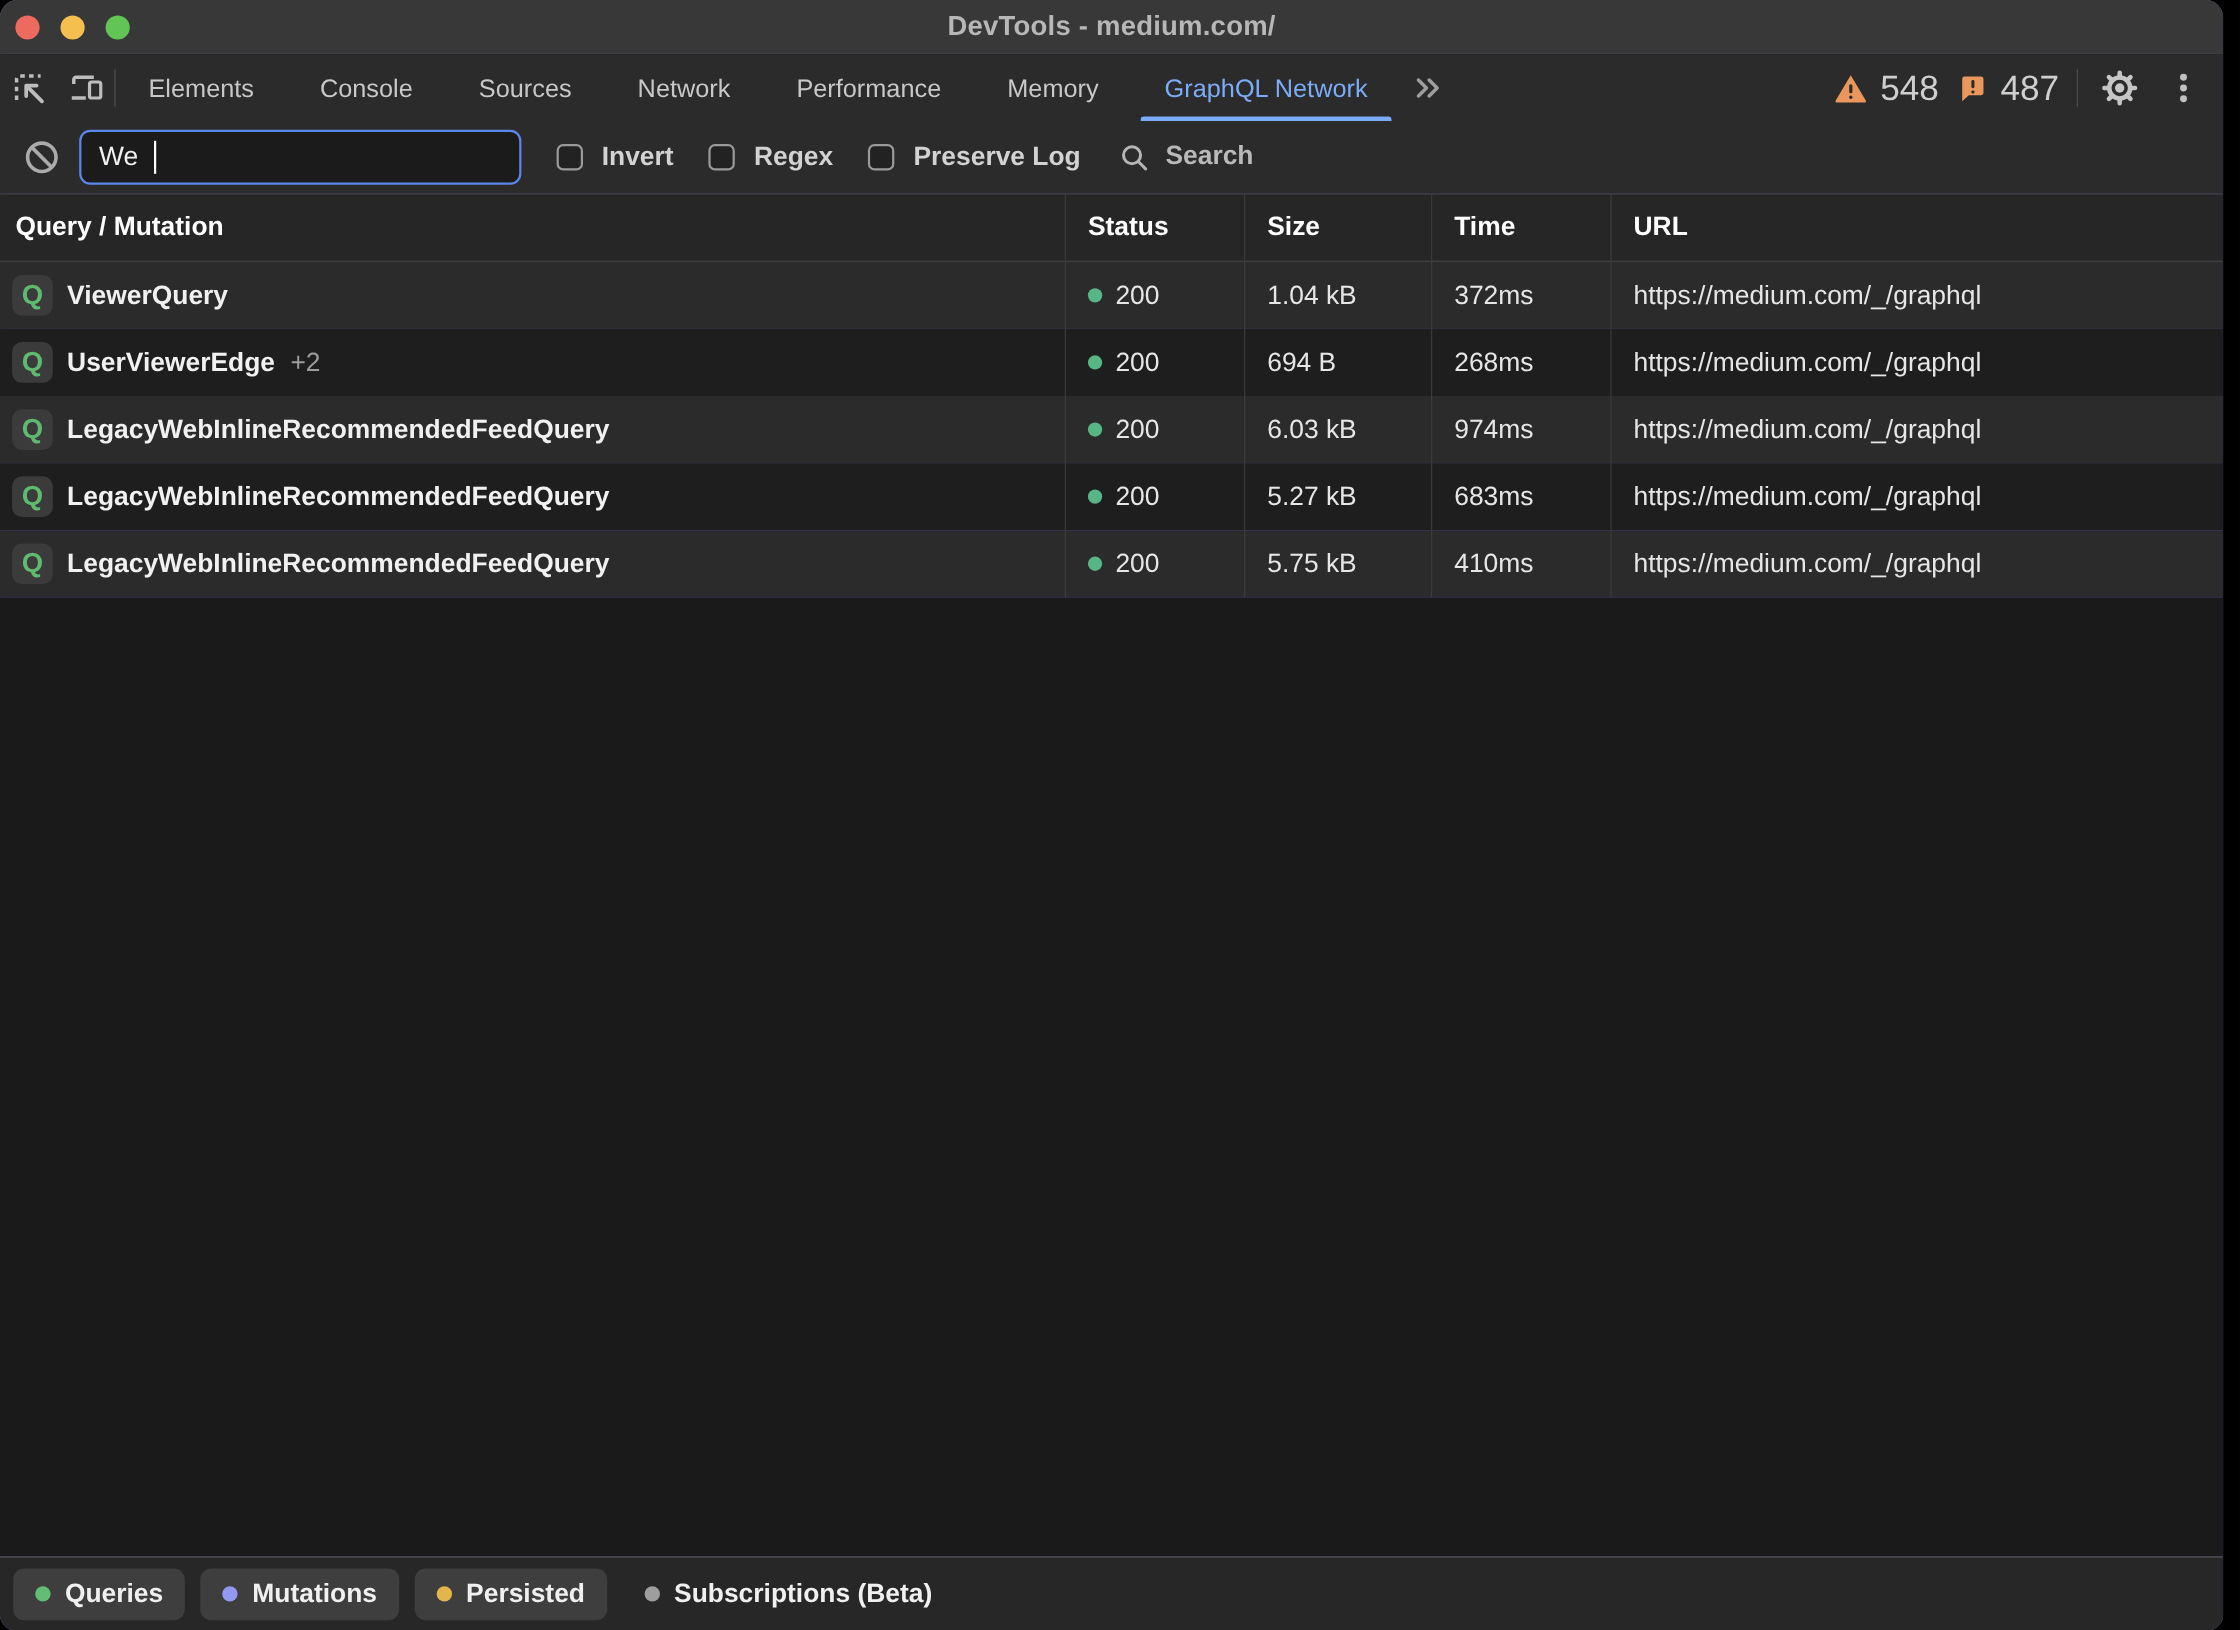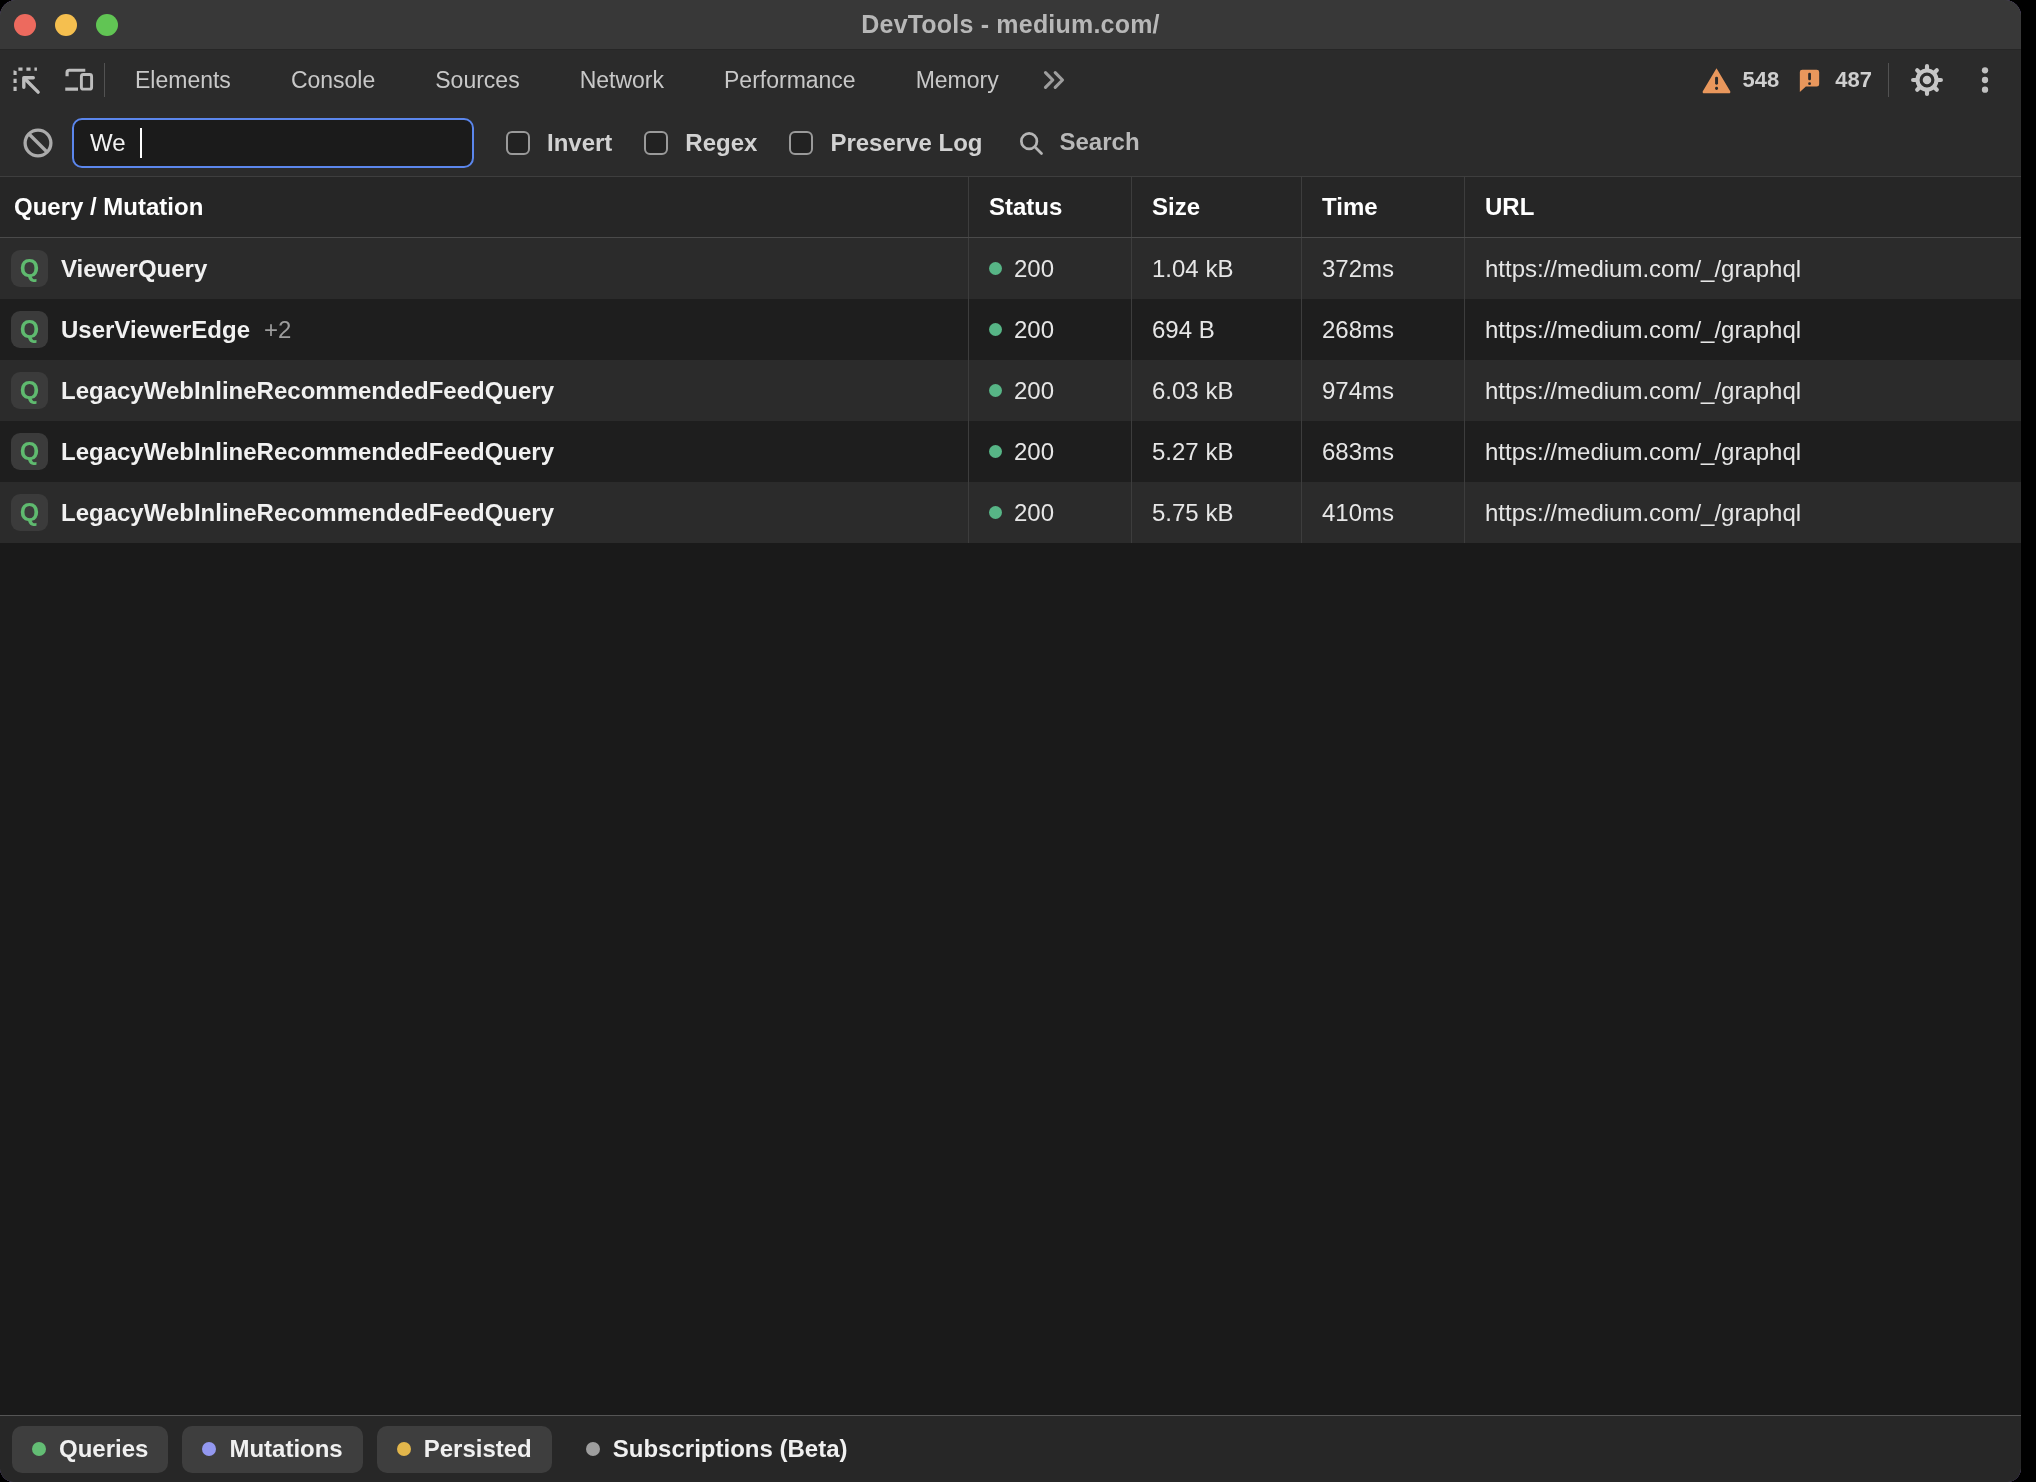--- a/index.html
+++ b/index.html
@@ -55,21 +55,21 @@
     height: 4px; border-radius: 3px 3px 0 0; background: var(--accent, #7cacf8);
   }
   .overflow-btn { display: flex; align-items: center; padding: 0 8px; cursor: pointer; }
 
   .tabbar-right {
     margin-left: auto;
     display: flex; align-items: center;
     gap: 16px; padding-right: 16px;
   }
   .count-group { display: flex; align-items: center; gap: 11px; cursor: pointer; }
-  .count { font-size: 22px; color: #cfcfcf; font-weight: bold; }
+  .count { font-size: 32px; color: #cfcfcf; }
 
   
   .filterbar {
     height: 66px; flex: 0 0 66px;
     background: #2b2b2b;
     display: flex; align-items: center;
     padding-left: 16px;
   }
   .clear-btn { width: 44px; display: flex; align-items: center; justify-content: center; cursor: pointer; }
   .filter-input {
@@ -214,20 +214,24 @@
         <div class="tab">
           <span>Performance</span>
 
         </div>
 
         <div class="tab">
           <span>Memory</span>
 
         </div>
 
+        <div class="tab active">
+          <span>GraphQL Network</span>
+
+        </div>
 
     </div>
 
     <div class="overflow-btn">
       <span>
         <svg width="34" height="34" viewBox="0 0 28 28">
           <path d="M7 8 l6 6 -6 6 M15 8 l6 6 -6 6" fill="none" stroke="#9e9e9e" stroke-width="2.6" stroke-linecap="round" stroke-linejoin="round"></path>
         </svg>
       </span>
     </div>

